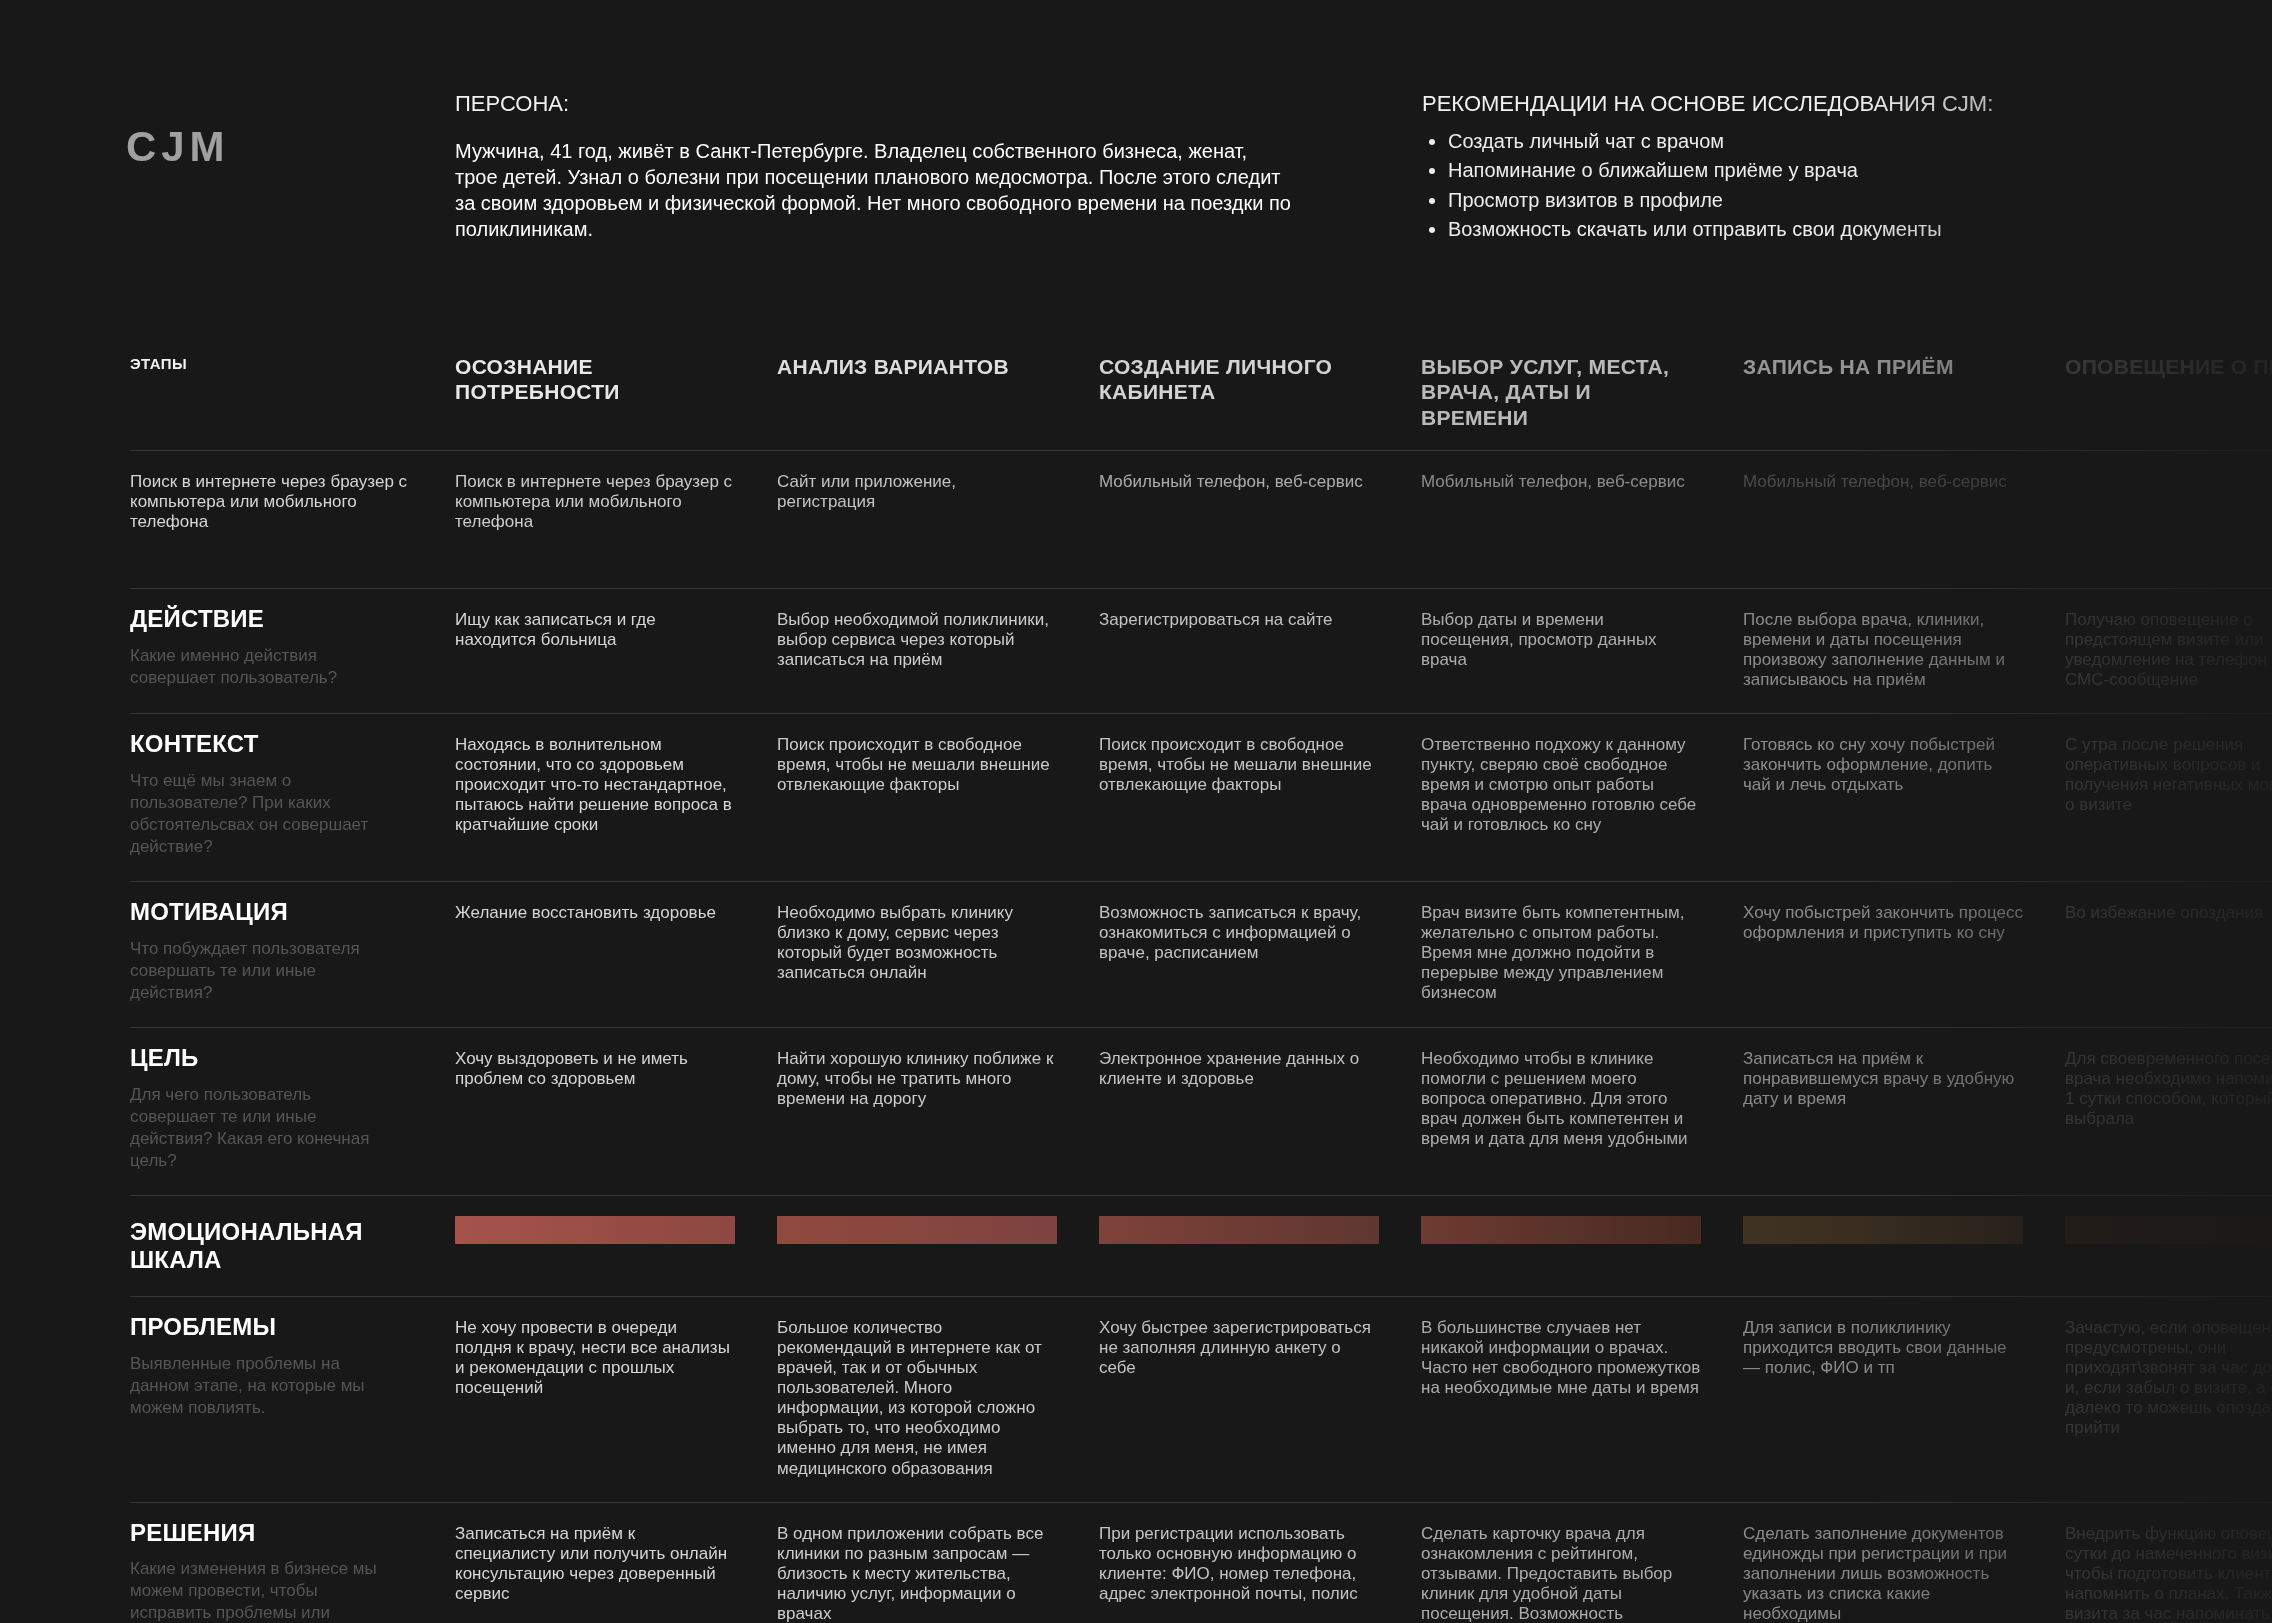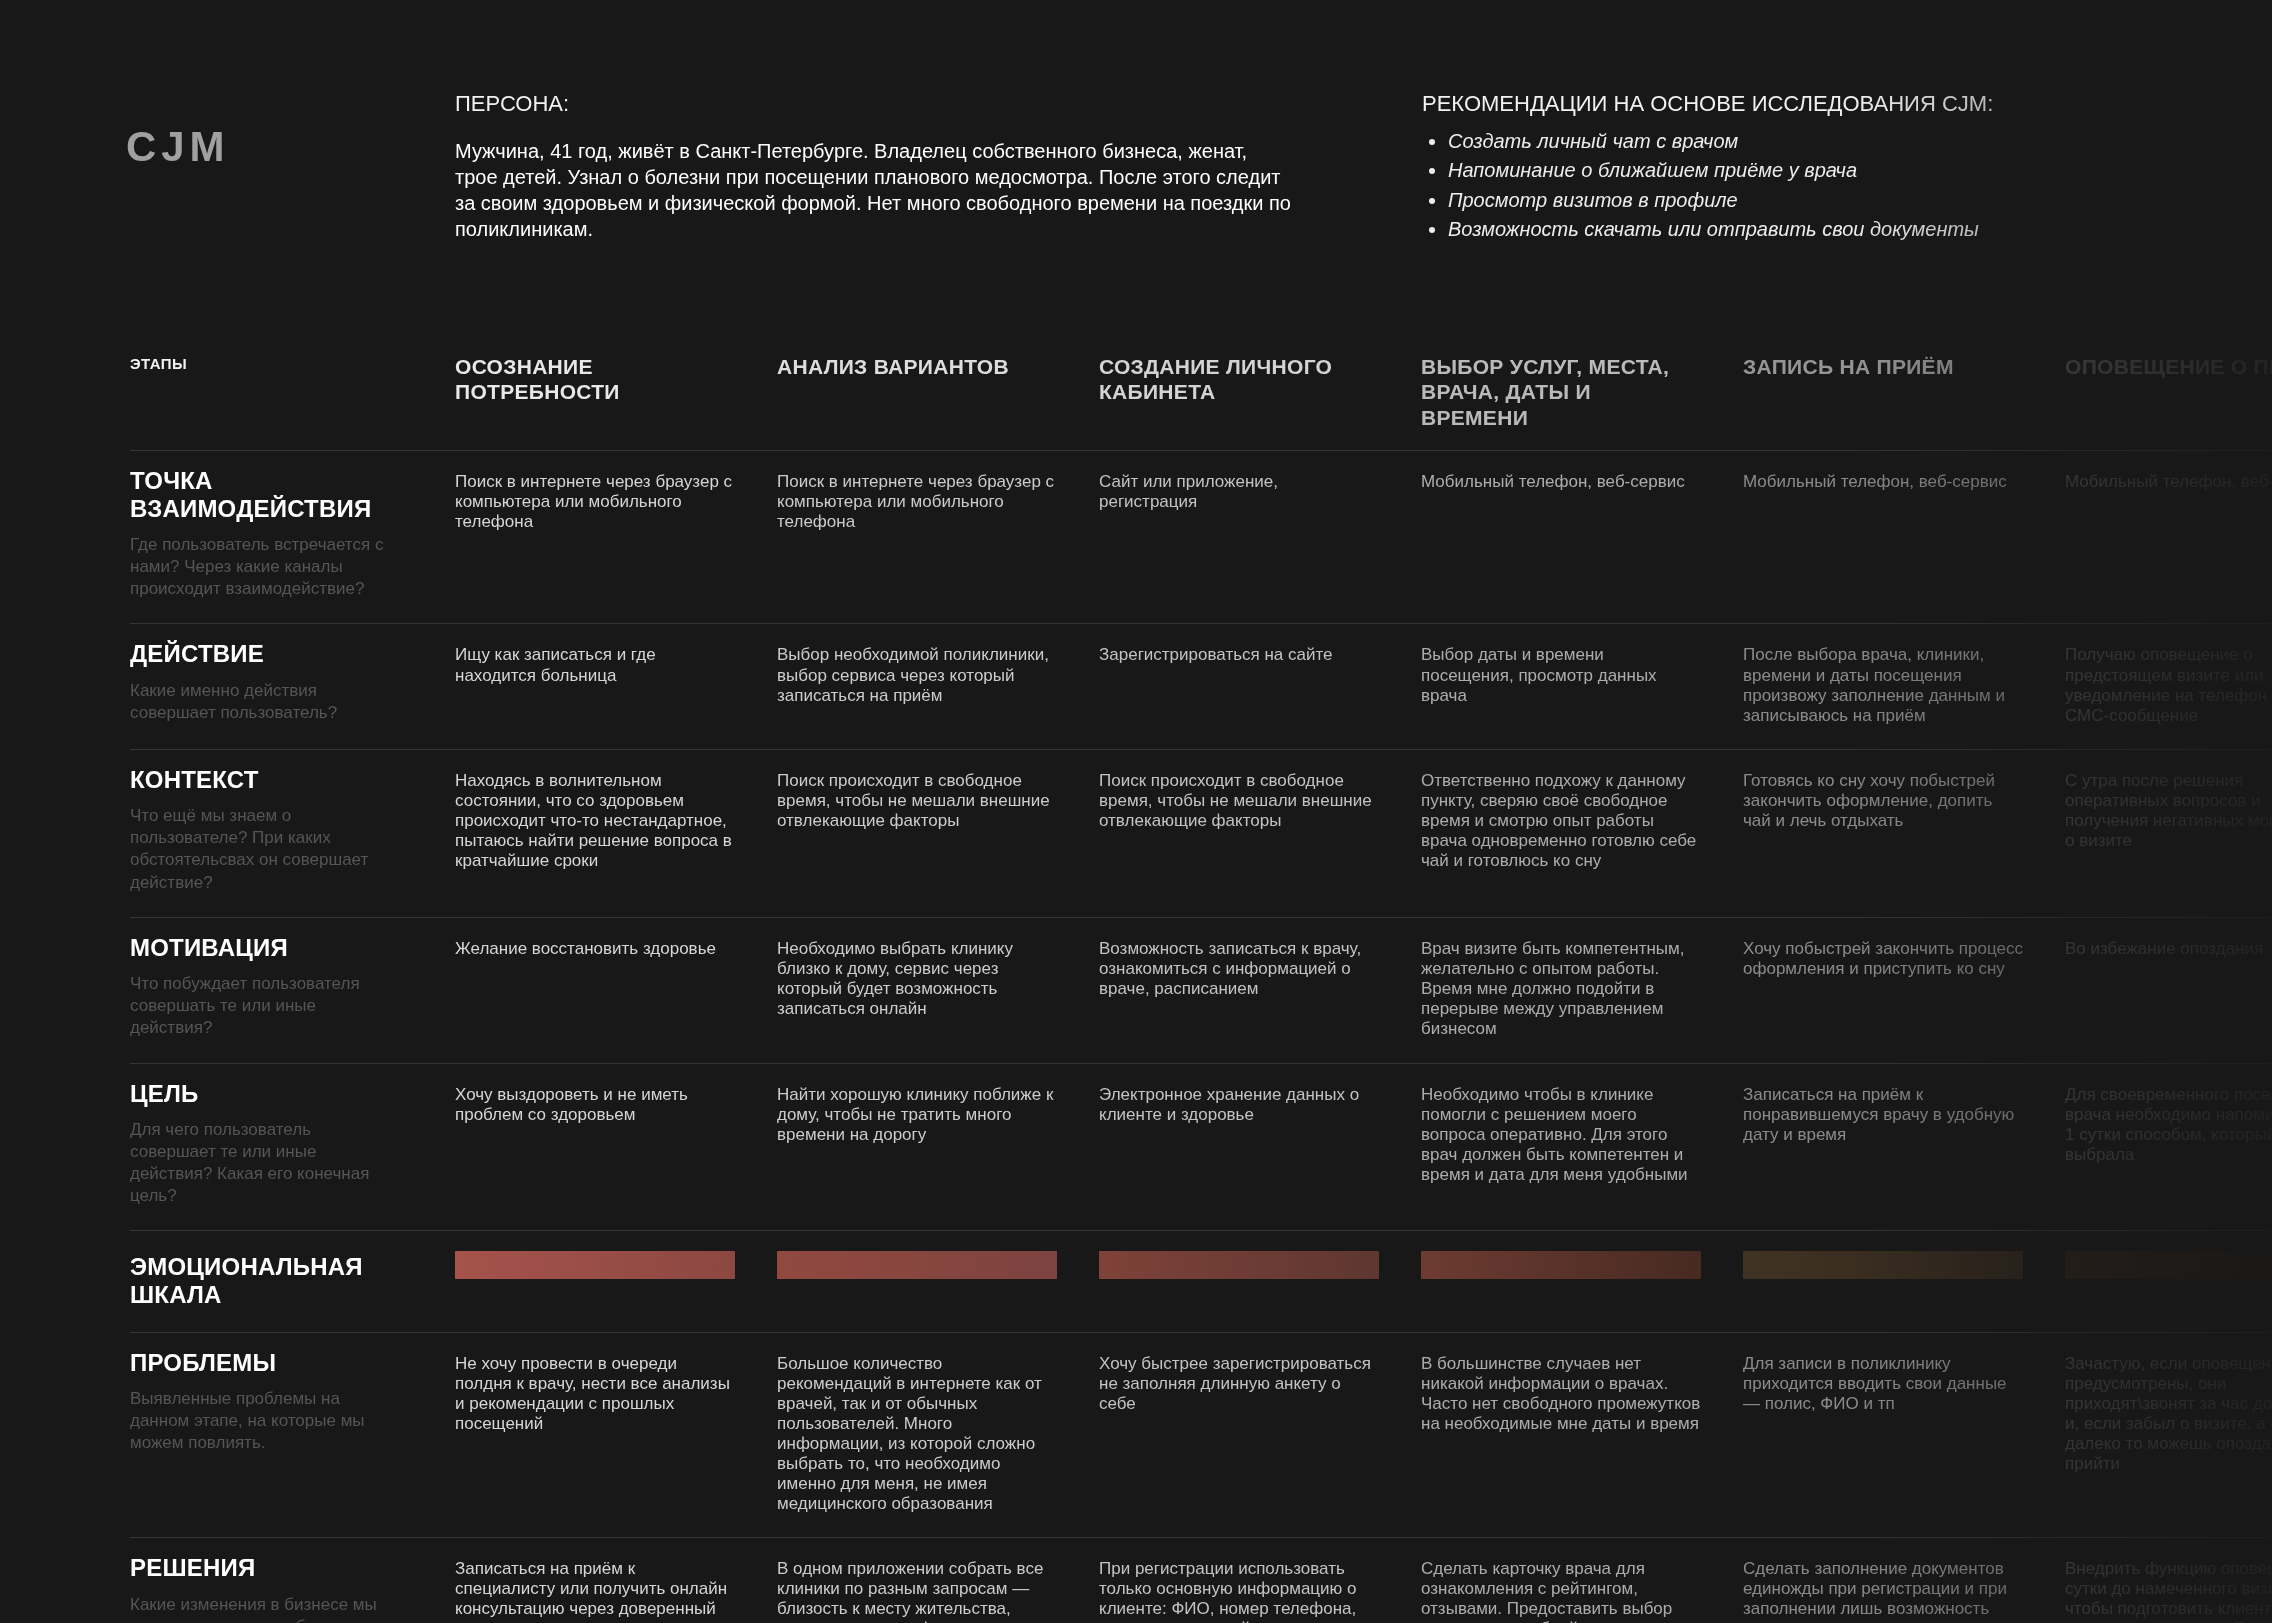--- a/index.html
+++ b/index.html
@@ -15,21 +15,21 @@
     position:absolute; left:126px; top:123px;
     font-size:42px; font-weight:bold; letter-spacing:4.9px;
     color:#a0a0a0;
   }
   .persona { position:absolute; left:455px; top:91px; width:836px; }
   .persona-label { font-size:22px; color:#f1f1f1; }
   .persona-text { margin-top:21px; font-size:20px; line-height:1.3; color:#ffffff; }
 
   .recs { position:absolute; left:1422px; top:91px; width:812px; }
   .recs-title { font-size:22px; color:#f1f1f1; }
-  .recs ul { margin:13px 0 0 26px;font-style:italic; }
+  .recs ul { margin:13px 0 0 26px; }
   .recs li { font-size:20px; line-height:1.18; color:#ededed; margin-bottom:5.7px; }
 
   .cjm-table {
     position:absolute; left:0; top:344px; width:2273px;
     padding-left:130px;
   }
   .t-row {
     display:grid;
     grid-template-columns:325px repeat(6, 322px);
     border-top:0.8px solid rgba(255,255,255,0.13);
@@ -101,24 +101,20 @@
     <div class="stages-label">ЭТАПЫ</div>
     <div class="col-label c1">ОСОЗНАНИЕ ПОТРЕБНОСТИ</div>
     <div class="col-label c2">АНАЛИЗ ВАРИАНТОВ</div>
     <div class="col-label c3">СОЗДАНИЕ ЛИЧНОГО КАБИНЕТА</div>
     <div class="col-label c4">ВЫБОР УСЛУГ, МЕСТА, ВРАЧА, ДАТЫ И ВРЕМЕНИ</div>
     <div class="col-label c5">ЗАПИСЬ НА ПРИЁМ</div>
     <div class="col-label c6">ОПОВЕЩЕНИЕ О ПРИЁМЕ</div>
   </div>
 
   <div class="t-row" style="min-height:138px;">
-    <div class="row-head">
-      <div class="row-title">ТОЧКА ВЗАИМОДЕЙСТВИЯ</div>
-      <div class="row-desc">Где пользователь встречается с нами? Через какие каналы происходит взаимодействие?</div>
-    </div>
     <div class="cell c1">Поиск в интернете через браузер с компьютера или мобильного телефона</div>
     <div class="cell c2">Поиск в интернете через браузер с компьютера или мобильного телефона</div>
     <div class="cell c3">Сайт или приложение, регистрация</div>
     <div class="cell c4">Мобильный телефон, веб-сервис</div>
     <div class="cell c5">Мобильный телефон, веб-сервис</div>
     <div class="cell c6">Мобильный телефон, веб-сервис</div>
   </div>
 
   <div class="t-row" style="min-height:114px;">
     <div class="row-head">

